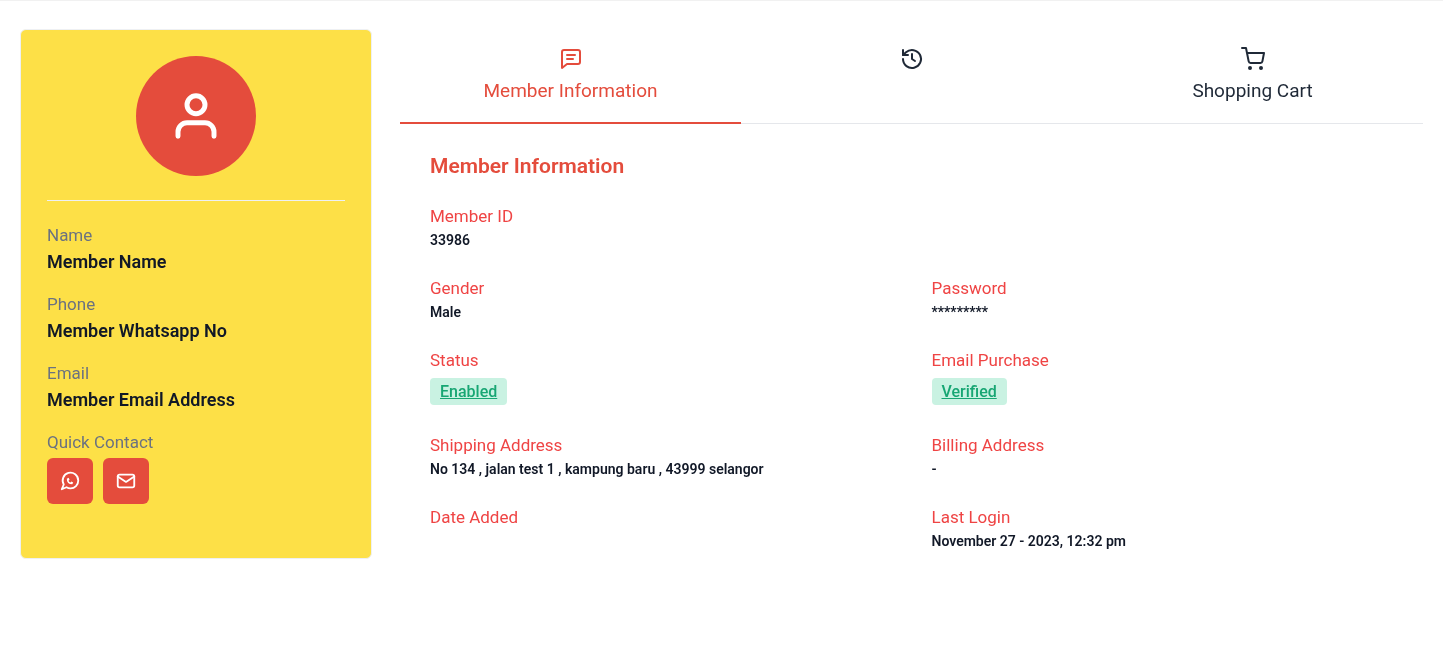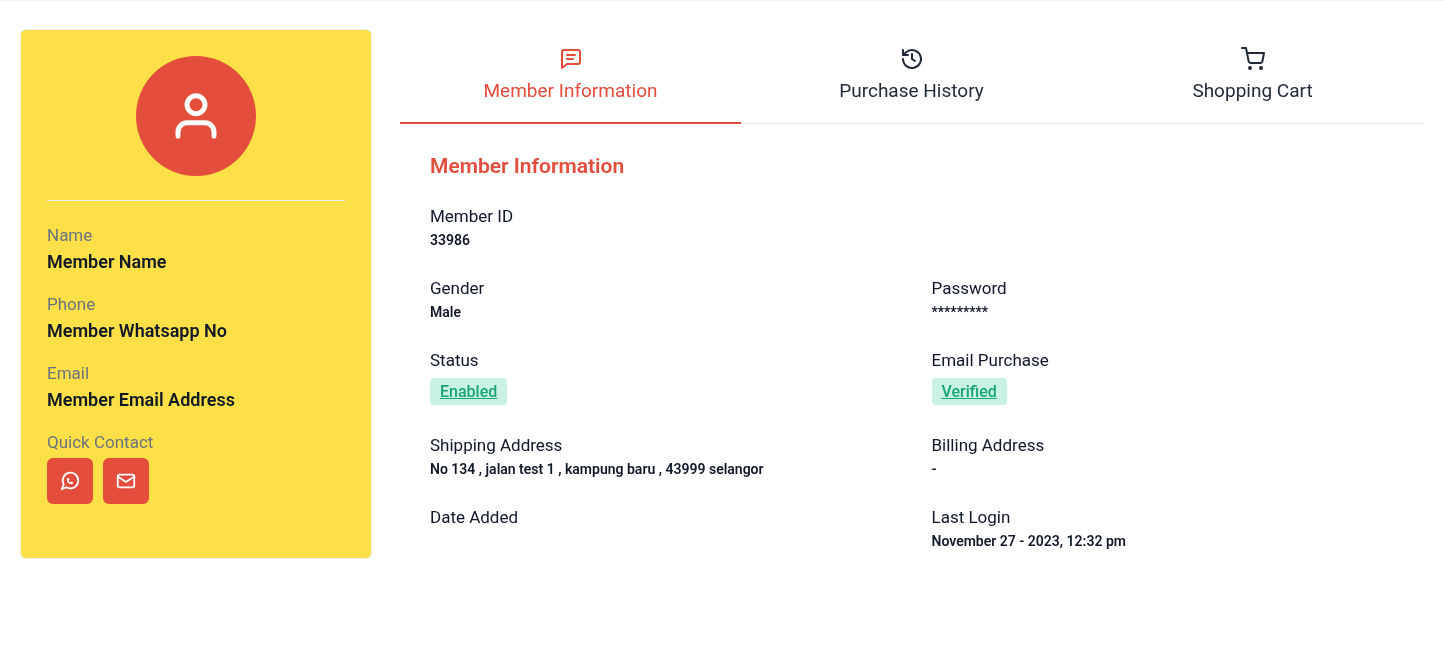--- a/index.html
+++ b/index.html
@@ -83,21 +83,21 @@
 
   .content { padding: 30px 30px 10px 30px; }
   .section-title { color: #e44c3c; font-size: 21px; font-weight: 600; margin-bottom: 28px; }
   .info-grid {
     display: grid;
     grid-template-columns: 1fr 1fr;
     column-gap: 40px;
     row-gap: 30px;
   }
   .full { grid-column: 1 / -1; }
-  .info-label { color: #0f172a; font-size: 17px; margin-bottom: 6px; }
+  .info-label { color: #ef4444; font-size: 17px; margin-bottom: 6px; }
   .info-value { color: #111827; font-weight: 600; font-size: 14px; }
   .badge {
     display: inline-block;
     background: #c9f2e2;
     color: #17a673;
     font-size: 16px;
     font-weight: 500;
     border-radius: 4px;
     padding: 4px 10px;
     margin-top: 2px;
@@ -164,21 +164,20 @@
         <div class="tab-label">Member Information</div>
       </div>
       <div class="tab">
         <div class="tab-icon">
           <svg viewBox="0 0 24 24" fill="none" stroke="#1f2937" stroke-width="2" stroke-linecap="round" stroke-linejoin="round">
             <path d="M3 12a9 9 0 1 0 3-6.7L3 8"></path>
             <polyline points="3 3 3 8 8 8"></polyline>
             <polyline points="12 7 12 12 15 14"></polyline>
           </svg>
         </div>
-        <div class="tab-label">Purchase History</div>
       </div>
       <div class="tab">
         <div class="tab-icon">
           <svg viewBox="0 0 24 24" fill="none" stroke="#1f2937" stroke-width="2" stroke-linecap="round" stroke-linejoin="round">
             <circle cx="9" cy="21" r="1"></circle>
             <circle cx="20" cy="21" r="1"></circle>
             <path d="M1 1h4l2.68 13.39a2 2 0 0 0 2 1.61h9.72a2 2 0 0 0 2-1.61L23 6H6"></path>
           </svg>
         </div>
         <div class="tab-label">Shopping Cart</div>

